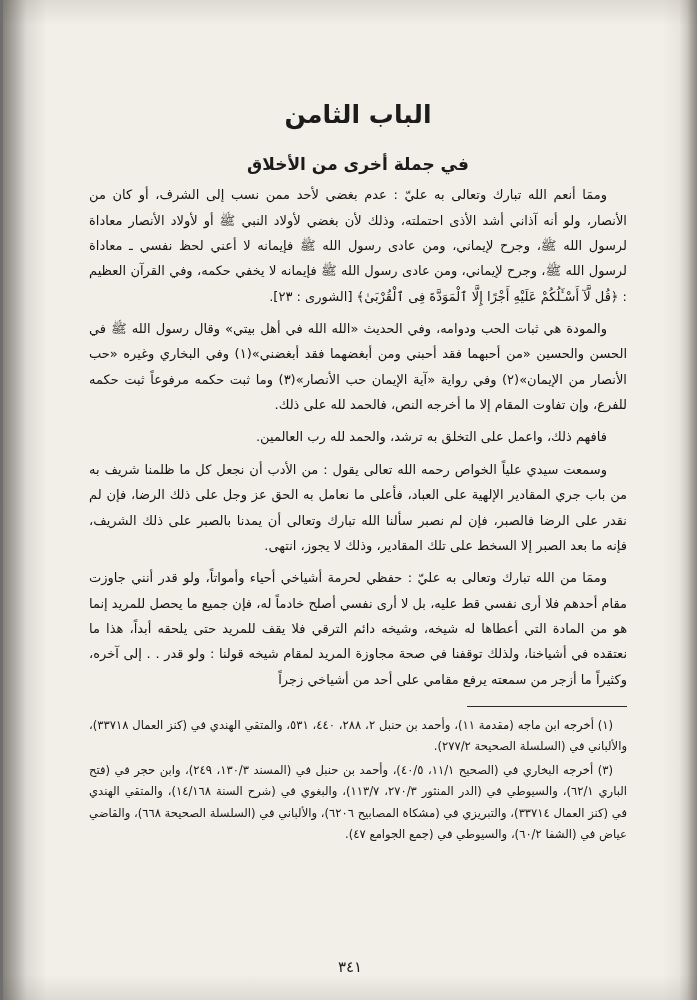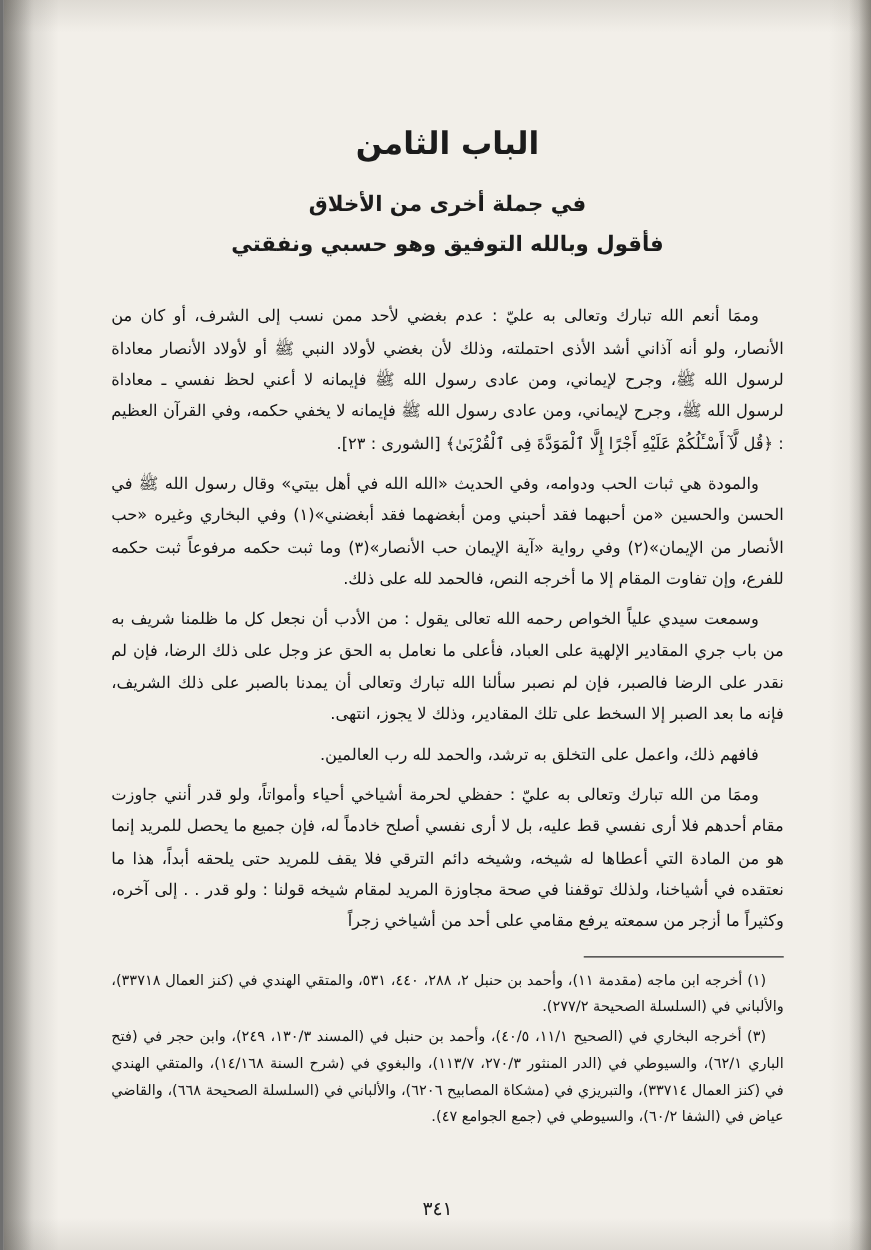--- a/index.html
+++ b/index.html
@@ -116,26 +116,25 @@
 <body>
 
 <div class="page">
   <div class="gutter-shadow"></div>
   <div class="edge-shadow-right"></div>
 
   <div class="sheet">
 
     <h1 class="chapter-title">الباب الثامن</h1>
     <div class="chapter-sub">في جملة أخرى من الأخلاق</div>
-    <div class="chapter-sub second">فأقول وبالله التوفيق وهو حسبي ونفقتي</div>
 
     <p class="body-text">وممَا أنعم الله تبارك وتعالى به عليّ : عدم بغضي لأحد ممن نسب إلى الشرف، أو كان من الأنصار، ولو أنه آذاني أشد الأذى احتملته، وذلك لأن بغضي لأولاد النبي ﷺ أو لأولاد الأنصار معاداة لرسول الله ﷺ، وجرح لإيماني، ومن عادى رسول الله ﷺ فإيمانه لا أعني لحظ نفسي ـ معاداة لرسول الله ﷺ، وجرح لإيماني، ومن عادى رسول الله ﷺ فإيمانه لا يخفي حكمه، وفي القرآن العظيم : ﴿قُل لَّآ أَسْـَٔلُكُمْ عَلَيْهِ أَجْرًا إِلَّا ٱلْمَوَدَّةَ فِى ٱلْقُرْبَىٰ﴾ [الشورى : ٢٣].</p>
     <p class="body-text">والمودة هي ثبات الحب ودوامه، وفي الحديث «الله الله في أهل بيتي» وقال رسول الله ﷺ في الحسن والحسين «من أحبهما فقد أحبني ومن أبغضهما فقد أبغضني»(١) وفي البخاري وغيره «حب الأنصار من الإيمان»(٢) وفي رواية «آية الإيمان حب الأنصار»(٣) وما ثبت حكمه مرفوعاً ثبت حكمه للفرع، وإن تفاوت المقام إلا ما أخرجه النص، فالحمد لله على ذلك.</p>
+    <p class="body-text">فافهم ذلك، واعمل على التخلق به ترشد، والحمد لله رب العالمين.</p>
     <p class="body-text">وسمعت سيدي علياً الخواص رحمه الله تعالى يقول : من الأدب أن نجعل كل ما ظلمنا شريف به من باب جري المقادير الإلهية على العباد، فأعلى ما نعامل به الحق عز وجل على ذلك الرضا، فإن لم نقدر على الرضا فالصبر، فإن لم نصبر سألنا الله تبارك وتعالى أن يمدنا بالصبر على ذلك الشريف، فإنه ما بعد الصبر إلا السخط على تلك المقادير، وذلك لا يجوز، انتهى.</p>
-    <p class="body-text">فافهم ذلك، واعمل على التخلق به ترشد، والحمد لله رب العالمين.</p>
     <p class="body-text">وممَا من الله تبارك وتعالى به عليّ : حفظي لحرمة أشياخي أحياء وأمواتاً، ولو قدر أنني جاوزت مقام أحدهم فلا أرى نفسي قط عليه، بل لا أرى نفسي أصلح خادماً له، فإن جميع ما يحصل للمريد إنما هو من المادة التي أعطاها له شيخه، وشيخه دائم الترقي فلا يقف للمريد حتى يلحقه أبداً، هذا ما نعتقده في أشياخنا، ولذلك توقفنا في صحة مجاوزة المريد لمقام شيخه قولنا : ولو قدر . . إلى آخره، وكثيراً ما أزجر من سمعته يرفع مقامي على أحد من أشياخي زجراً</p>
 
     <hr class="sep">
 
     <div class="notes">
       <p class="note">(١) أخرجه ابن ماجه (مقدمة ١١)، وأحمد بن حنبل ٢، ٢٨٨، ٤٤٠، ٥٣١، والمتقي الهندي في (كنز العمال ٣٣٧١٨)، والألباني في (السلسلة الصحيحة ٢٧٧/٢).</p>
       <p class="note">(٣) أخرجه البخاري في (الصحيح ١١/١، ٤٠/٥)، وأحمد بن حنبل في (المسند ١٣٠/٣، ٢٤٩)، وابن حجر في (فتح الباري ٦٢/١)، والسيوطي في (الدر المنثور ٢٧٠/٣، ١١٣/٧)، والبغوي في (شرح السنة ١٤/١٦٨)، والمتقي الهندي في (كنز العمال ٣٣٧١٤)، والتبريزي في (مشكاة المصابيح ٦٢٠٦)، والألباني في (السلسلة الصحيحة ٦٦٨)، والقاضي عياض في (الشفا ٦٠/٢)، والسيوطي في (جمع الجوامع ٤٧).</p>
     </div>
   </div>
 

